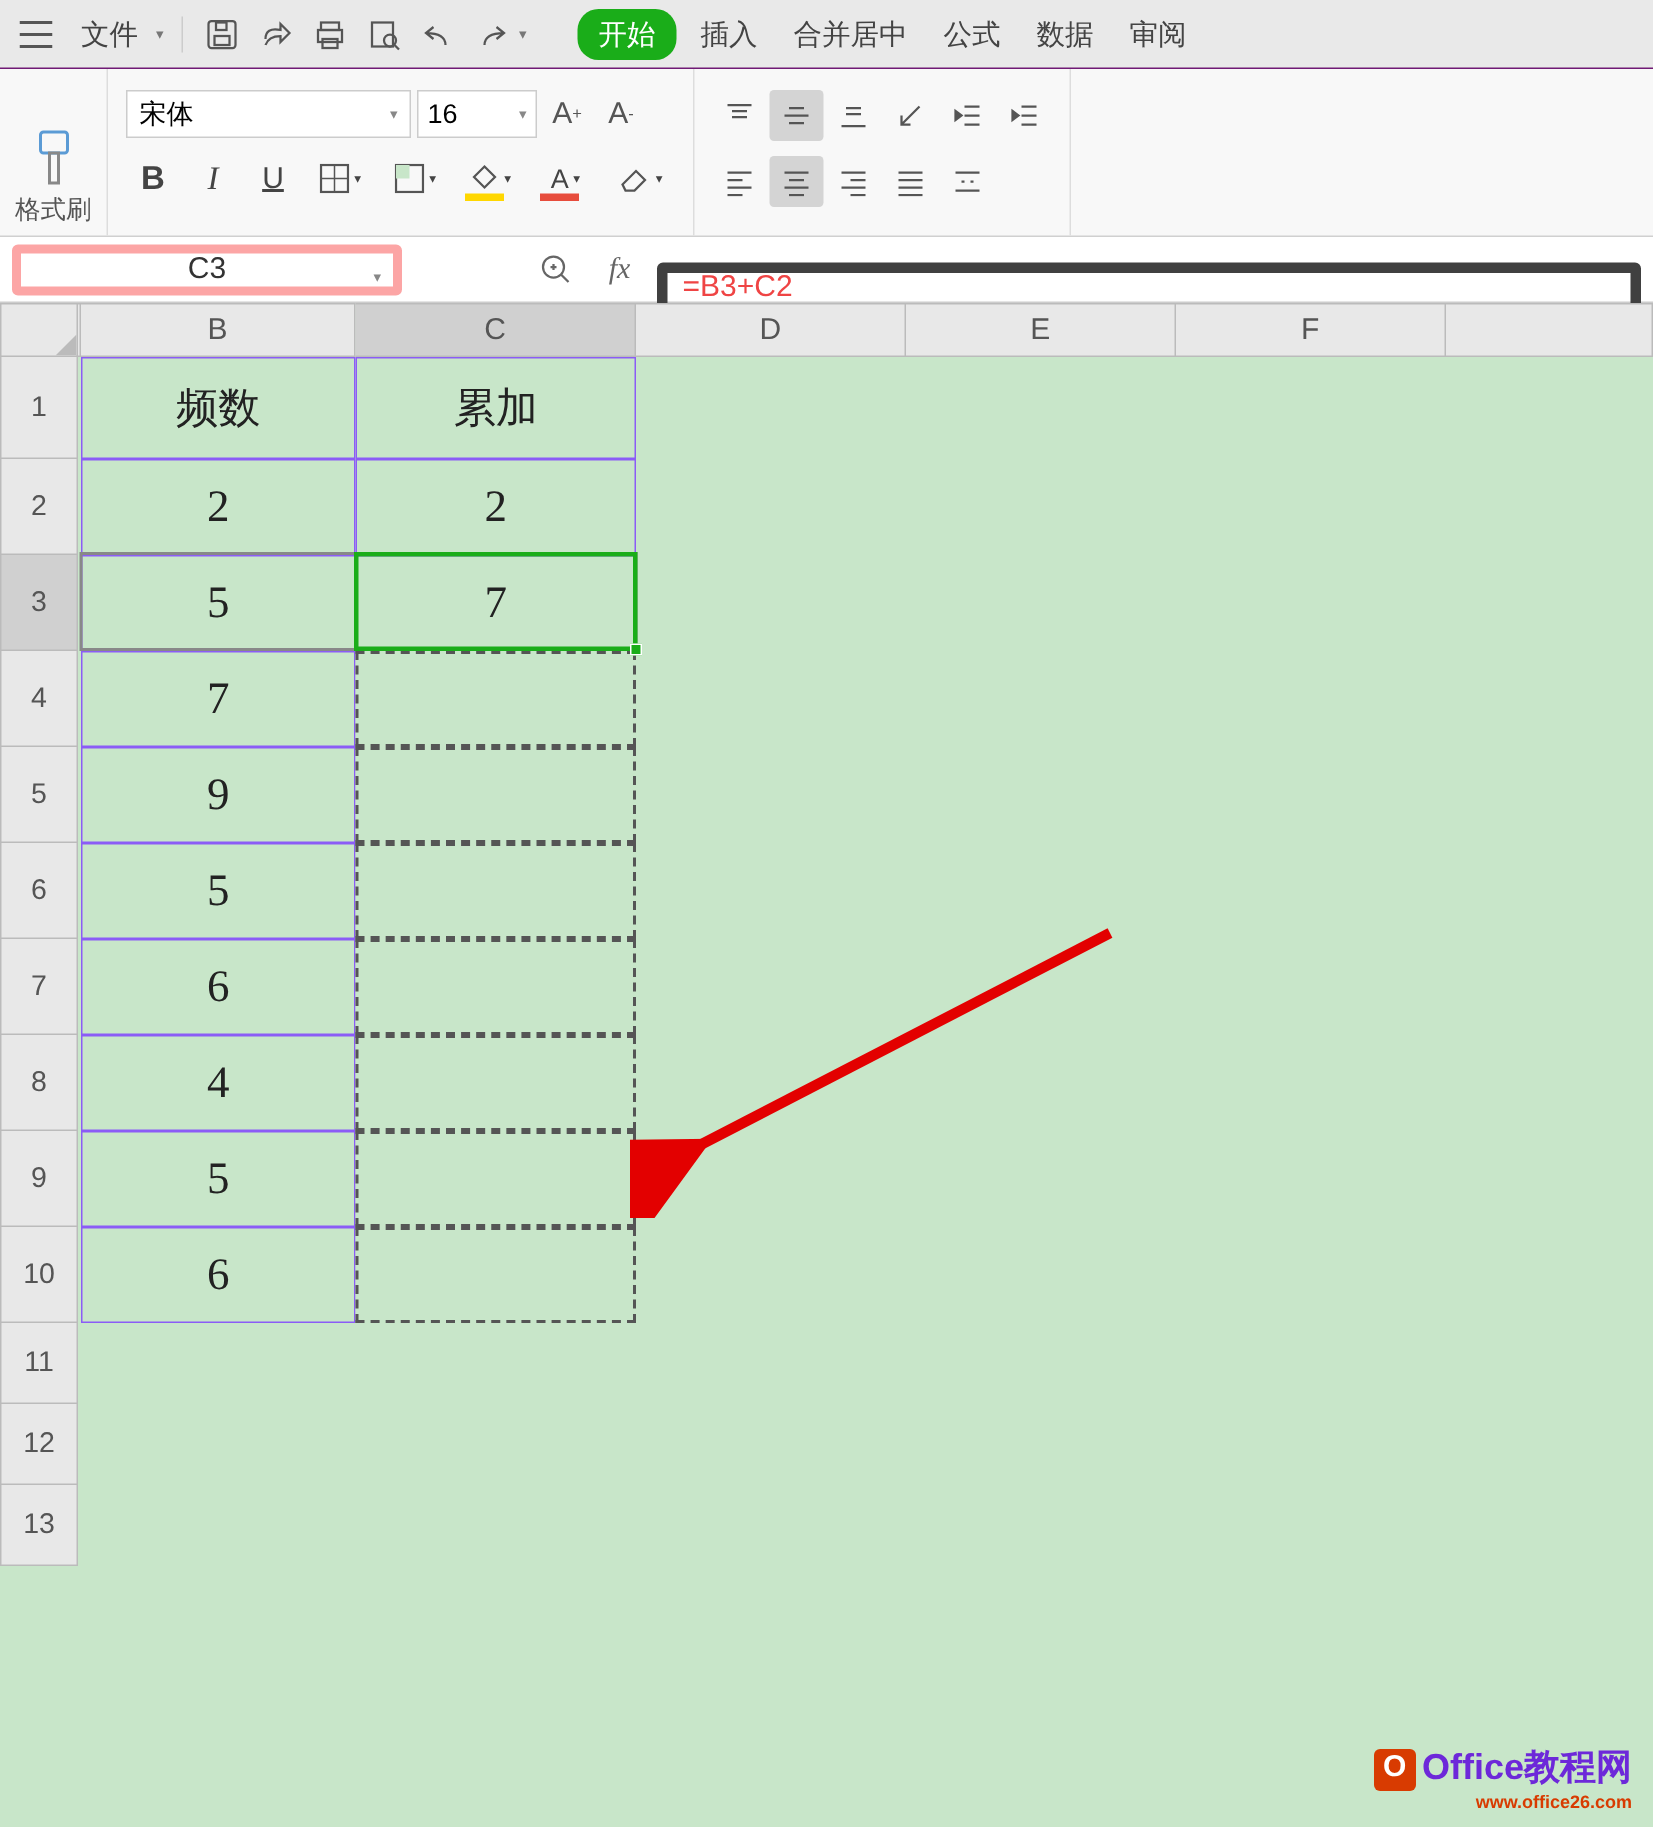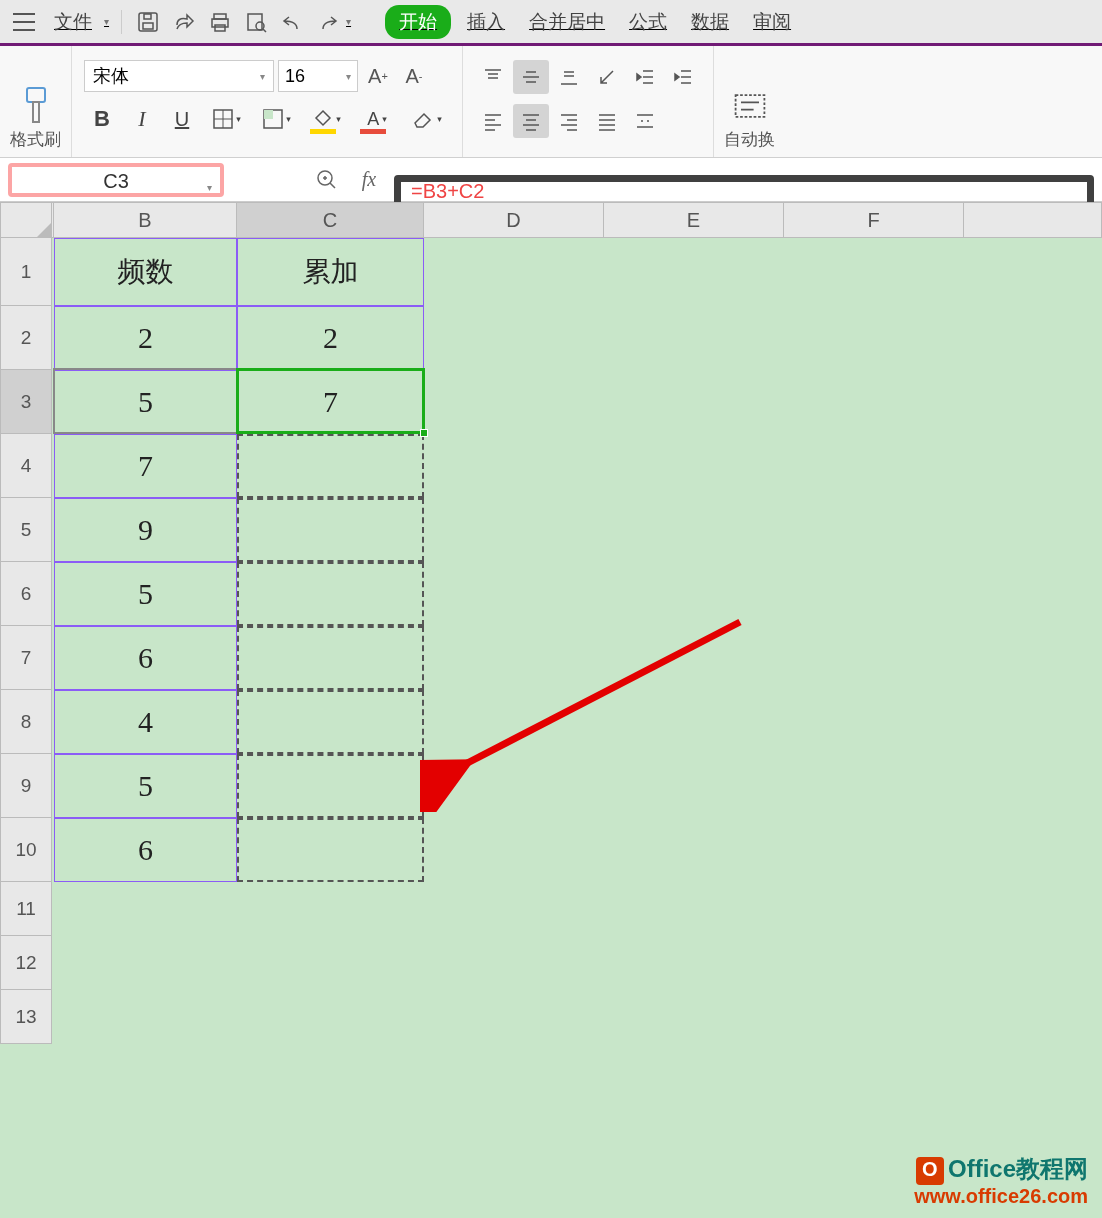--- a/index.html
+++ b/index.html
@@ -1,19 +1,19 @@
 <!DOCTYPE html>
 <html><head>
 <meta charset="utf-8">
 <style>
 * { box-sizing: border-box; margin: 0; padding: 0; font-family: "Microsoft YaHei", sans-serif; }
 body { background: #f5f5f5; width: 1102px; height: 1218px; overflow: hidden; position: relative; }
 
 
-.menu-bar { height: 46px; background: #e9e9e9; display: flex; align-items: center; padding: 0 10px; gap: 8px; border-bottom: 3px solid #701a75; text-decoration: underline; }
+.menu-bar { height: 46px; background: #e9e9e9; display: flex; align-items: center; padding: 0 10px; gap: 8px; border-bottom: 1px solid #701a75; }
 .menu-icon { width: 28px; height: 28px; display: flex; align-items: center; justify-content: center; color: #555; cursor: pointer; }
 .menu-label { font-size: 19px; color: #444; padding: 0 8px; cursor: pointer; }
 .menu-sep { width: 1px; height: 24px; background: #ccc; margin: 0 4px; }
 .start-btn { background: #1aad19; color: #fff; padding: 4px 14px; border-radius: 14px; font-size: 19px; }
 .dropdown-caret { font-size: 10px; color: #777; margin-left: -4px; }
 
 
 .ribbon { height: 112px; background: #f8f8f8; display: flex; align-items: stretch; border-bottom: 1px solid #d0d0d0; }
 .ribbon-group { display: flex; flex-direction: column; align-items: center; justify-content: flex-end; padding: 6px 10px; gap: 4px; border-right: 1px solid #ddd; }
 .ribbon-group:first-child { }
@@ -30,21 +30,21 @@
 .underbar-yellow { position: absolute; bottom: 2px; left: 6px; right: 14px; height: 5px; background: #ffd700; }
 .underbar-red { position: absolute; bottom: 2px; left: 6px; right: 14px; height: 5px; background: #e74c3c; }
 
 .align-group { display: flex; flex-direction: column; gap: 10px; padding: 14px 12px; border-right: 1px solid #ddd; }
 .align-row { display: flex; gap: 2px; }
 .align-btn { width: 36px; height: 34px; display: flex; align-items: center; justify-content: center; color: #555; cursor: pointer; border-radius: 3px; }
 .align-btn.active { background: #d4d4d4; }
 
 
 .formula-bar { height: 44px; background: #fff; display: flex; align-items: center; padding: 8px; gap: 8px; border-bottom: 1px solid #ccc; }
-.name-box { width: 216px; height: 34px; border: 4px solid #fca5a5; border-radius: 4px; display: flex; align-items: flex-end; justify-content: center; font-size: 20px; color: #333; position: relative; }
+.name-box { width: 260px; height: 34px; border: 6px solid #fca5a5; border-radius: 4px; display: flex; align-items: flex-end; justify-content: center; font-size: 20px; color: #333; position: relative; }
 .name-box-caret { position: absolute; right: 8px; font-size: 10px; color: #888; }
 .fx-icon { width: 34px; display: flex; align-items: center; justify-content: center; color: #666; }
 .formula-input { flex: 1; height: 34px; border: 7px solid #404040; border-radius: 4px; padding: 0 10px; font-size: 20px; color: #ef4444; display: flex; align-items: center; margin-top: 24px; }
 
 
 .sheet-area { background: #c8e6c9; position: relative; height: 1016px; }
 .corner { position: absolute; left: 0; top: 0; width: 52px; height: 36px; background: #e8e8e8; border: 1px solid #bbb; display:flex; align-items:flex-end; justify-content:flex-end; }
 .corner svg { width:14px; height:14px; }
 .col-headers { position: absolute; left: 52px; top: 0; height: 36px; display: flex; }
 .col-h { background: #e8e8e8; border: 1px solid #bbb; border-left: none; display: flex; align-items: center; justify-content: center; font-size: 20px; color: #555; }
@@ -73,22 +73,22 @@
 .marching { border: 2px dashed #555 !important; }
 
 
 .active-cell-border { position: absolute; border: 3px solid #1aad19; pointer-events: none; }
 
 
 .arrow-svg { position: absolute; left: 420px; top: 410px; pointer-events: none; }
 
 
 .watermark { position: absolute; right: 14px; bottom: 10px; text-align: right; font-weight: bold; }
-.watermark .l1 { font-size: 24px; color: #0f766e; }
-.watermark .l2 { font-size: 20px; color: #d83b01; }
+.watermark .l1 { font-size: 24px; color: #6d28d9; }
+.watermark .l2 { font-size: 12px; color: #d83b01; }
 .watermark-logo { display:inline-block; width:28px; height:28px; background:#d83b01; border-radius:4px; vertical-align:middle; margin-right:4px; position:relative; }
 .watermark-logo::after { content:"O"; color:#fff; font-size:20px; position:absolute; left:6px; top:1px; font-family:Arial; }
 </style>
 </head>
 <body>
 
 <div class="menu-bar">
   <span class="menu-icon">
       <svg width="22" height="18" viewBox="0 0 22 18">
         <path d="M0 1h22M0 9h22M0 17h22" stroke="#555" stroke-width="2"></path>
@@ -262,29 +262,20 @@
         </span>
       <span class="align-btn">
           <svg width="20" height="20">
             <path d="M2 4h16M2 16h16M6 10h2M12 10h2" stroke="#555" stroke-width="1.5"></path>
           </svg>
         </span>
     </div>
   </div>
 
 
-  <div class="ribbon-group" style="border-right:none">
-    <span class="ribbon-big-icon">
-        <svg width="40" height="32" viewBox="0 0 40 32">
-          <rect x="4" y="4" width="32" height="24" fill="none" stroke="#555" stroke-width="2" stroke-dasharray="3 2"></rect>
-          <path d="M10 12h20M10 20h14" stroke="#555" stroke-width="2"></path>
-        </svg>
-      </span>
-    <span class="ribbon-label">自动换</span>
-  </div>
 </div>
 
 <div class="formula-bar">
   <div class="name-box">
     <span>C3</span>
     <span class="name-box-caret">▾</span>
   </div>
   <span style="width:70px"></span>
   <span class="fx-icon">
       <svg width="24" height="24">

